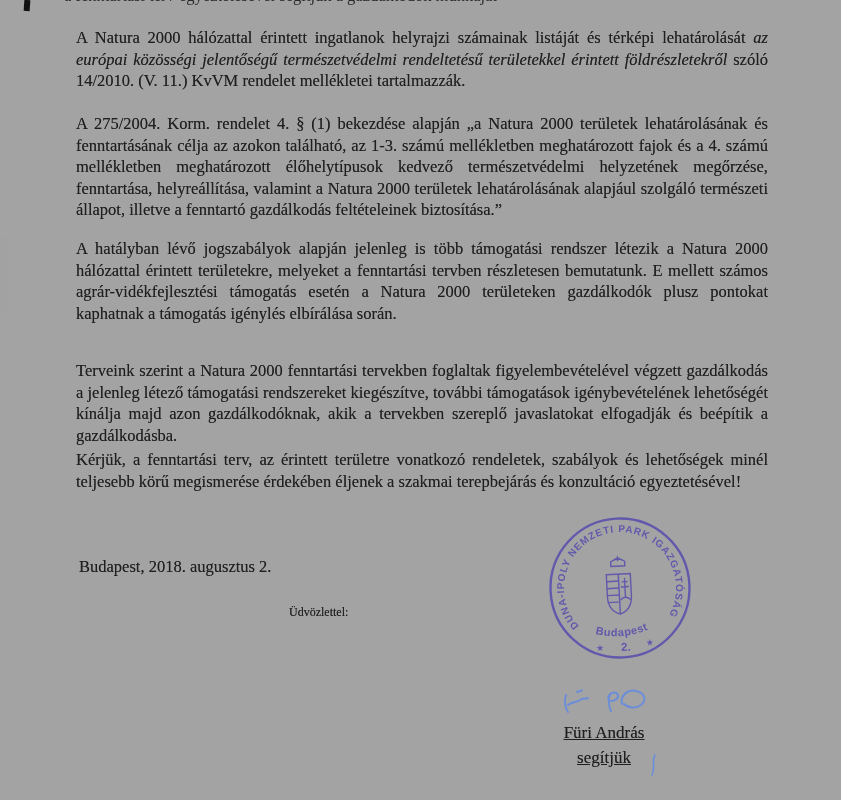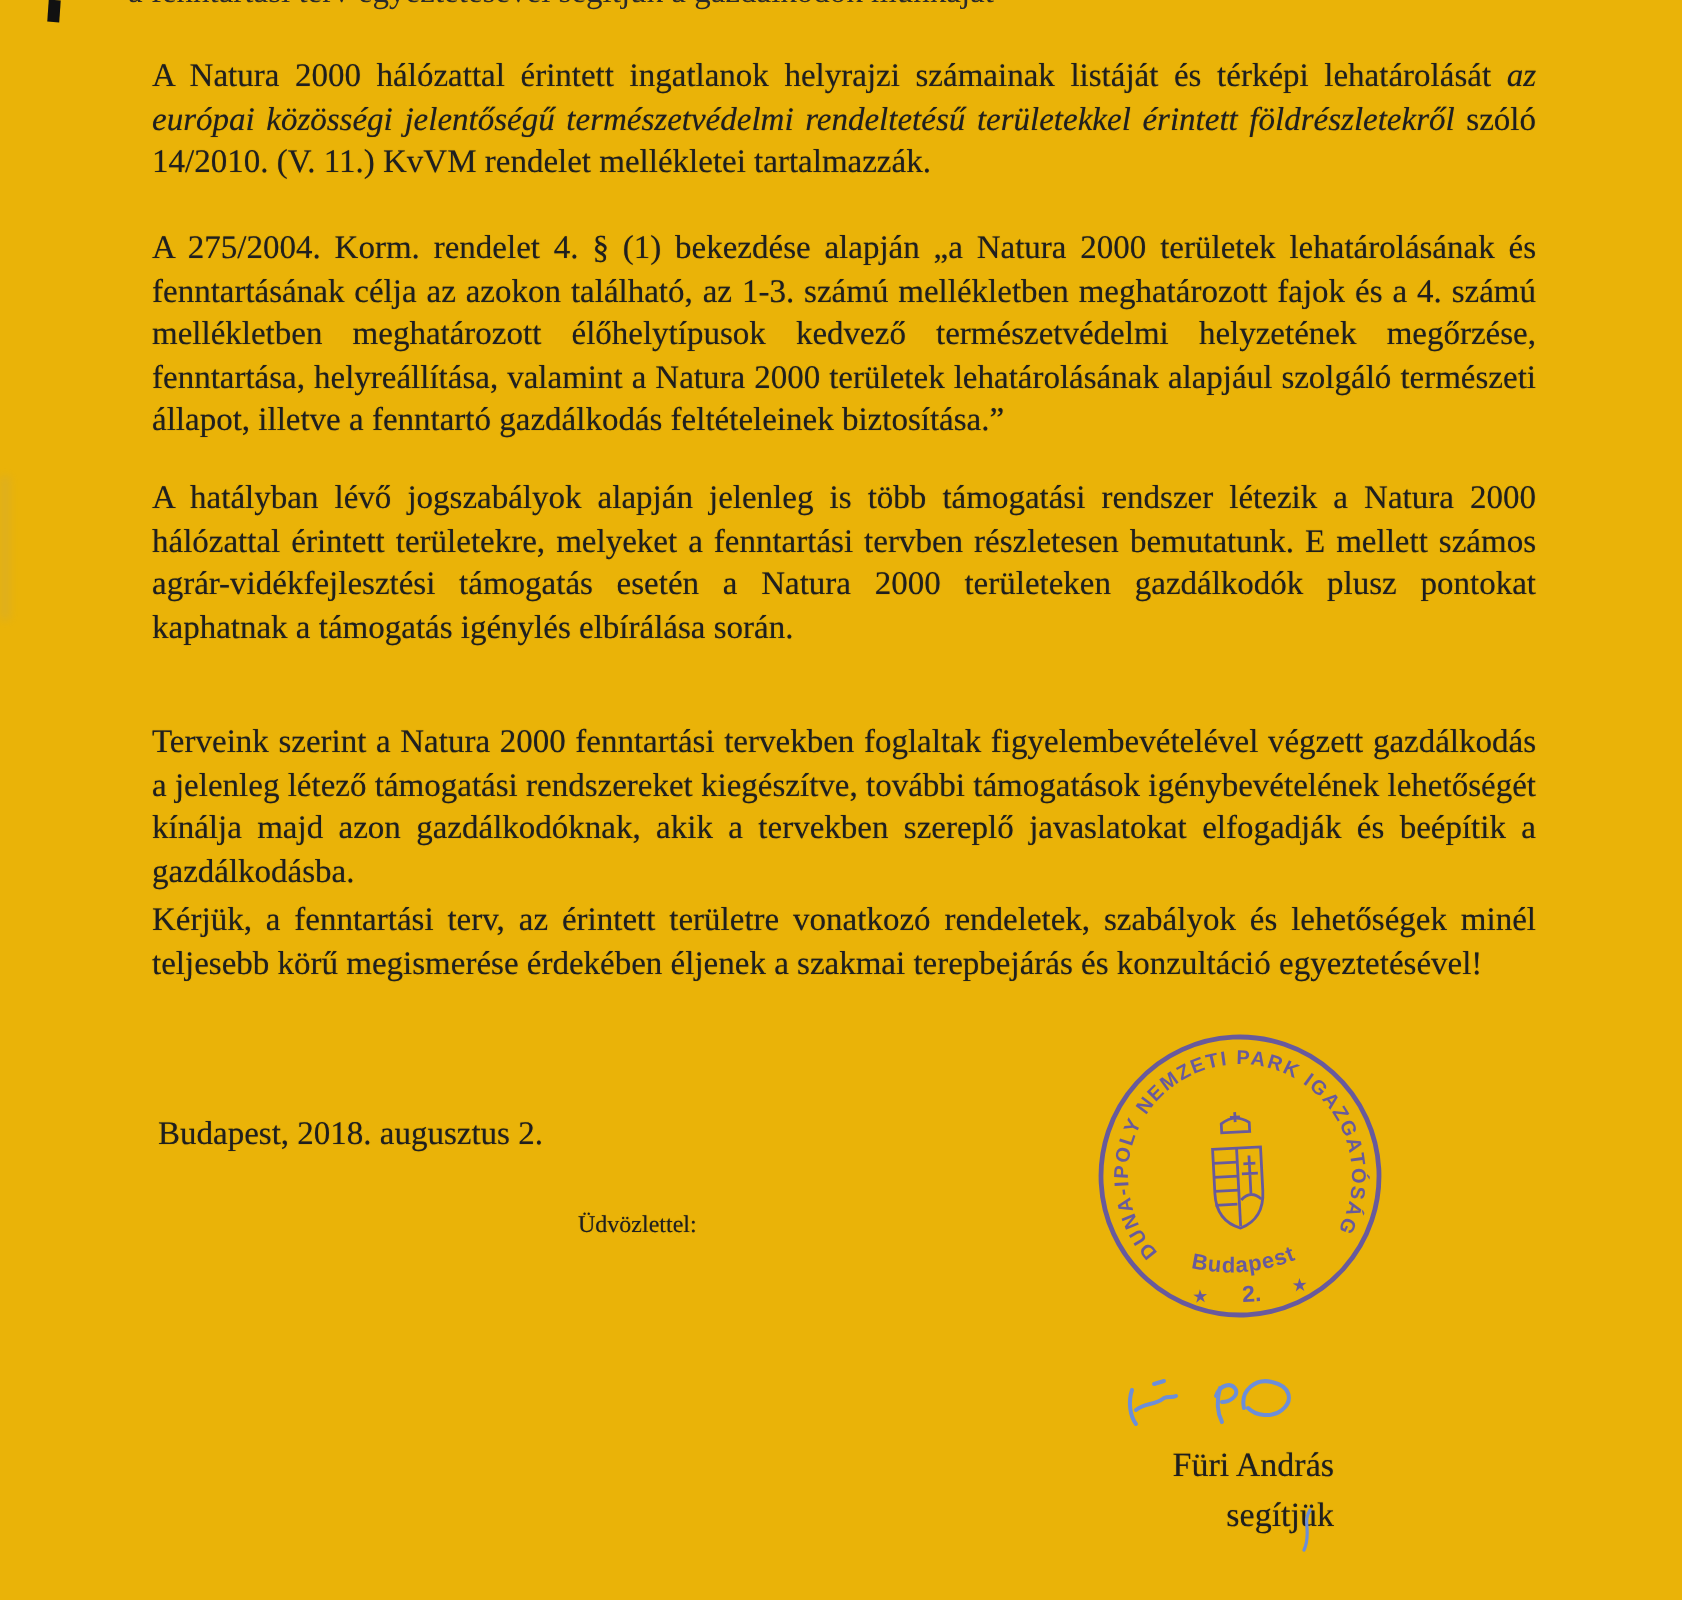--- a/index.html
+++ b/index.html
@@ -1,19 +1,19 @@
 <!DOCTYPE html>
 <html><head>
 <meta charset="utf-8">
 <style>
   html,body{margin:0;padding:0;background:#ffffff;}
   .page{
     position:relative;
     width:841px;height:800px;
-    background:#eab308;
+    background:#a3a3a3;
     overflow:hidden;
     font-family:"Liberation Serif", serif;
     color:#1f1f1f;
   }
   
   .mark-top{
     position:absolute;left:24px;top:0;width:6px;height:11px;
     background:#111;transform:rotate(4deg);
   }
   .smudge-left{
@@ -32,27 +32,27 @@
     position:absolute;left:76px;width:692px;margin:0;
     font-size:16.5px;line-height:21.5px;
     text-align:justify;
     text-shadow:0 0 .45px rgba(20,20,20,.55);
   }
   .para i{font-style:italic;}
   .dateline,.closing,.signer-name,.signer-title{
     position:absolute;margin:0;
     font-size:16.5px;line-height:21px;
     text-shadow:0 0 .45px rgba(20,20,20,.55);
-    text-align:right;
   }
   .dateline{left:79px;top:556px;}
   .closing{left:289px;top:602px;font-size:12px;}
   .signer{
     position:absolute;left:541px;top:722px;width:126px;
     text-align:center;
+    text-decoration:underline;
   }
   .signer-name{position:static;display:block;font-size:17px;}
   .signer-title{position:static;display:block;font-size:17px;margin-top:4px;}
   .stamp{
     position:absolute;left:546px;top:514px;width:148px;height:148px;
     transform:rotate(-3deg);
     opacity:.9;
   }
   .sig{
     position:absolute;left:550px;top:686px;width:115px;height:40px;

